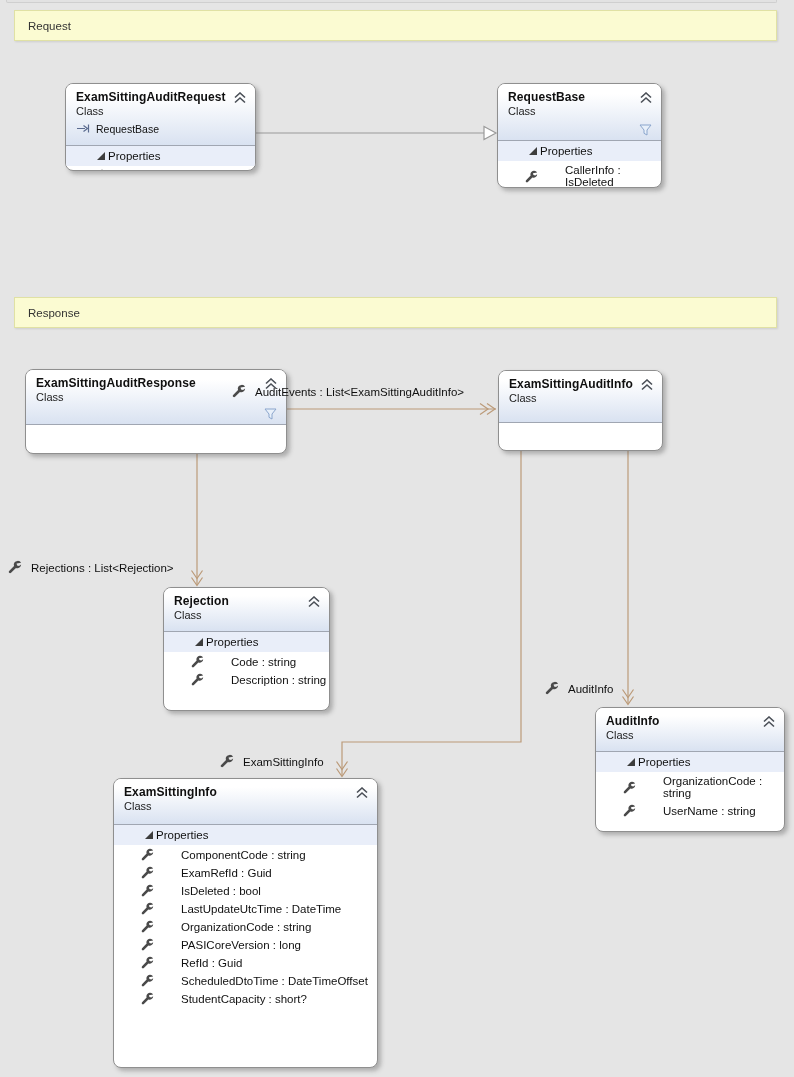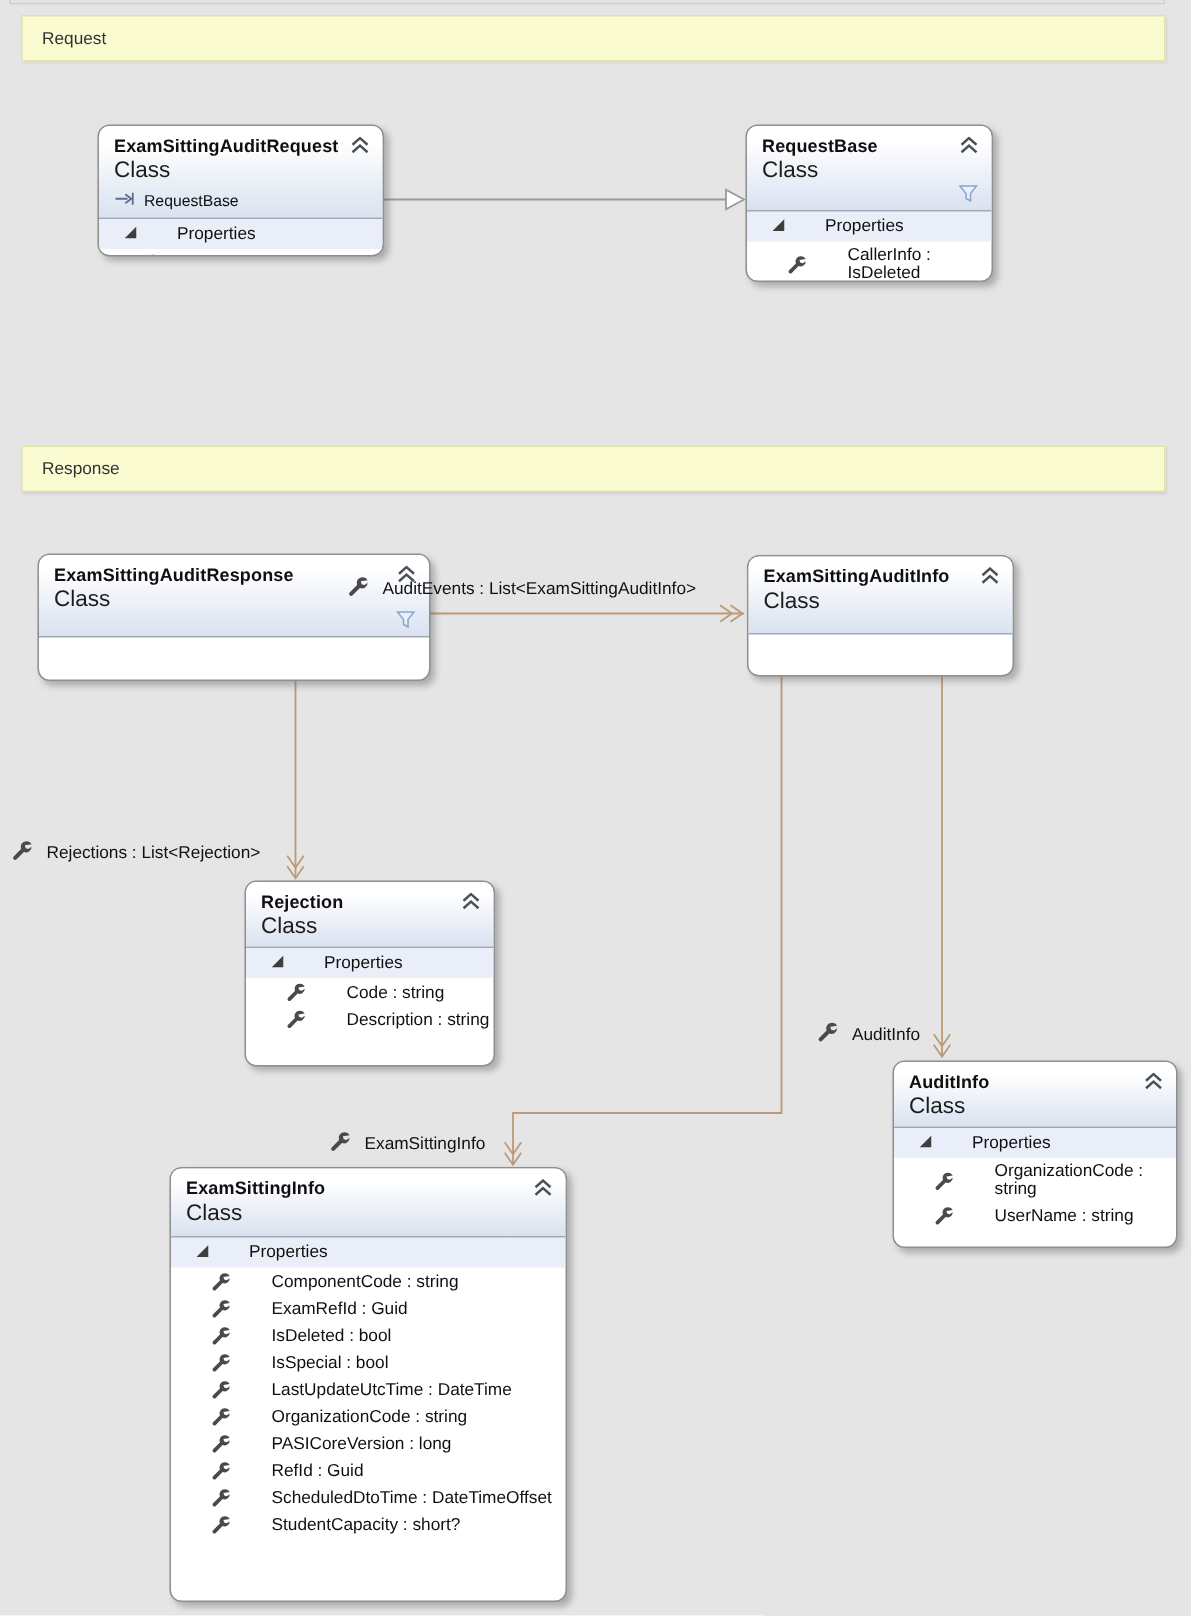--- a/index.html
+++ b/index.html
@@ -13,27 +13,27 @@
             display:flex; align-items:center; padding-left:13px;
             font-size:11.5px; color:#333333; }
 
   .class-box { position:absolute; box-sizing:border-box; background:#ffffff;
                border:1px solid #8f8f8f; border-radius:8px; overflow:hidden;
                box-shadow:3px 3px 4px rgba(90,90,90,0.40); z-index:2; }
   .box-header { position:relative; box-sizing:border-box;
                 background:linear-gradient(#ffffff 18%, #d9e2f1 100%);
                 border-bottom:1px solid #a0a6b2; padding:6px 8px 0 10px; }
   .box-title { font-size:12px; font-weight:bold; color:#0f0f0f; letter-spacing:0.1px; }
-  .box-kind  { font-size:15px; color:#1c1c1c; margin-top:1px; }
+  .box-kind  { font-size:11px; color:#1c1c1c; margin-top:1px; }
   .base-row  { display:flex; align-items:center; gap:6px; margin-top:6px; font-size:10.5px; color:#101010; }
   .collapse-icon { position:absolute; top:6px; right:8px; width:14px; height:12px; }
   .filter-icon   { position:absolute; bottom:5px; right:8px; width:14px; height:13px; }
 
-  .compartment-header { display:flex; align-items:center; gap:27px; background:#e9eef9;
-                        padding:4px 0 4px 17px; font-size:11.5px; color:#101010; }
+  .compartment-header { display:flex; align-items:center; gap:3px; background:#e9eef9;
+                        padding:4px 0 4px 31px; font-size:11.5px; color:#101010; }
   .prop-row  { display:flex; align-items:center; gap:27px; padding:3px 0 2px 27px;
                font-size:11.5px; color:#101010; }
   .prop-row .wrench { flex:0 0 auto; display:flex; }
 
   .conn-label { position:absolute; display:flex; align-items:center; gap:9px;
                 font-size:11.5px; color:#101010; z-index:3; white-space:nowrap; }
 
   svg.overlay { position:absolute; left:0; top:0; z-index:1; }
   .assoc { stroke:#bb9a78; stroke-width:1.2; fill:none; }
   .inherit { stroke:#9a9a9a; stroke-width:1.2; fill:none; }
@@ -161,21 +161,21 @@
           </svg>
       </span>
       <span class="filter-icon">
         <svg width="13" height="12" viewBox="0 0 13 12">
             <path d="M1 1 H12 L8 6 V11 L5 9.3 V6 Z" fill="#e8f0fa" stroke="#8aa5cc" stroke-width="1"></path>
           </svg>
       </span>
     </div>
   </div>
 
-  <div class="class-box" style="left:498px; top:370px; width:178px; height:81px;">
+  <div class="class-box" style="left:498px; top:370px; width:165px; height:81px;">
     <div class="box-header" style="height:52px;">
       <div class="box-title">ExamSittingAuditInfo</div>
       <div class="box-kind">Class</div>
       <span class="collapse-icon">
         <svg width="14" height="12" viewBox="0 0 14 12">
             <path d="M2 5.5 L7 1 L12 5.5 M2 10.5 L7 6 L12 10.5" fill="none" stroke="#4b5058" stroke-width="1.6"></path>
           </svg>
       </span>
     </div>
   </div>
@@ -280,28 +280,20 @@
         </span>
       <span>ExamRefId : Guid</span>
     </div>
     <div class="prop-row">
       <span class="wrench">
           <svg width="13" height="13" viewBox="0 0 16 16">
             <path d="M15 3.2 A4.3 4.3 0 0 0 10.8 1 A4.3 4.3 0 0 0 6.9 6.9 L1.3 12.5 A1.55 1.55 0 0 0 3.5 14.7 L9.1 9.1 A4.3 4.3 0 0 0 15 5.2 L12.6 6.8 L10.4 6.2 L9.8 4 Z" fill="#4a4a4a"></path>
           </svg>
         </span>
       <span>IsDeleted : bool</span>
-    </div>
-    <div class="prop-row">
-      <span class="wrench">
-          <svg width="13" height="13" viewBox="0 0 16 16">
-            <path d="M15 3.2 A4.3 4.3 0 0 0 10.8 1 A4.3 4.3 0 0 0 6.9 6.9 L1.3 12.5 A1.55 1.55 0 0 0 3.5 14.7 L9.1 9.1 A4.3 4.3 0 0 0 15 5.2 L12.6 6.8 L10.4 6.2 L9.8 4 Z" fill="#4a4a4a"></path>
-          </svg>
-        </span>
-      <span>IsSpecial : bool</span>
     </div>
     <div class="prop-row">
       <span class="wrench">
           <svg width="13" height="13" viewBox="0 0 16 16">
             <path d="M15 3.2 A4.3 4.3 0 0 0 10.8 1 A4.3 4.3 0 0 0 6.9 6.9 L1.3 12.5 A1.55 1.55 0 0 0 3.5 14.7 L9.1 9.1 A4.3 4.3 0 0 0 15 5.2 L12.6 6.8 L10.4 6.2 L9.8 4 Z" fill="#4a4a4a"></path>
           </svg>
         </span>
       <span>LastUpdateUtcTime : DateTime</span>
     </div>
     <div class="prop-row">

